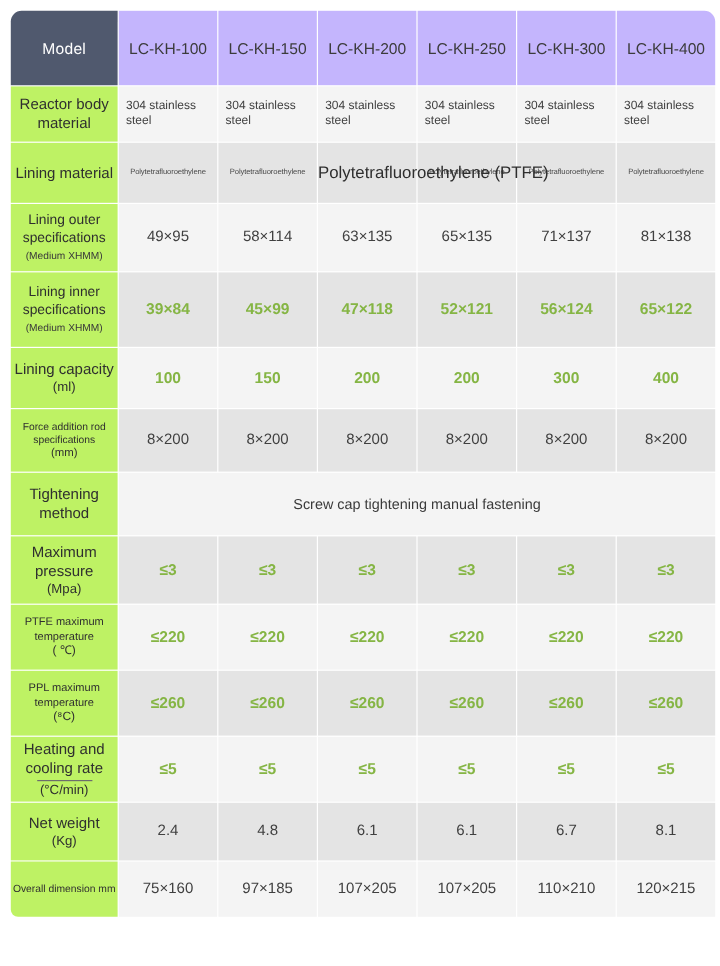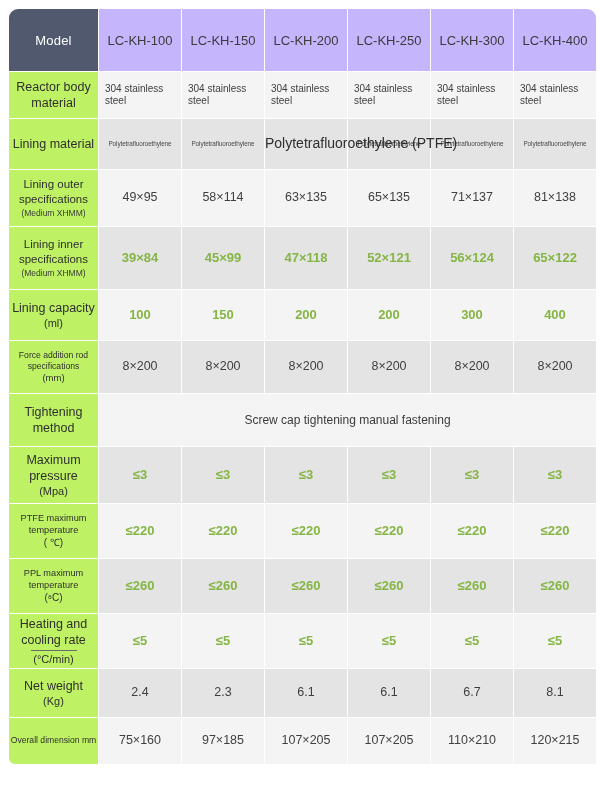--- a/index.html
+++ b/index.html
@@ -316,21 +316,21 @@
         <td class="cell bandA green">≤5</td>
         <td class="cell bandA green">≤5</td>
       </tr>
 
       <tr class="r-weight">
         <td class="row-label big">
           <span class="lbl-main">Net weight</span>
           <span class="lbl-unit">(Kg)</span>
         </td>
         <td class="cell bandB">2.4</td>
-        <td class="cell bandB">2.3</td>
+        <td class="cell bandB">4.8</td>
         <td class="cell bandB">6.1</td>
         <td class="cell bandB">6.1</td>
         <td class="cell bandB">6.7</td>
         <td class="cell bandB">8.1</td>
       </tr>
 
       <tr class="r-overall">
         <td class="row-label tiny bottom-left">
           <span class="lbl-main">Overall dimension mm</span>
         </td>

